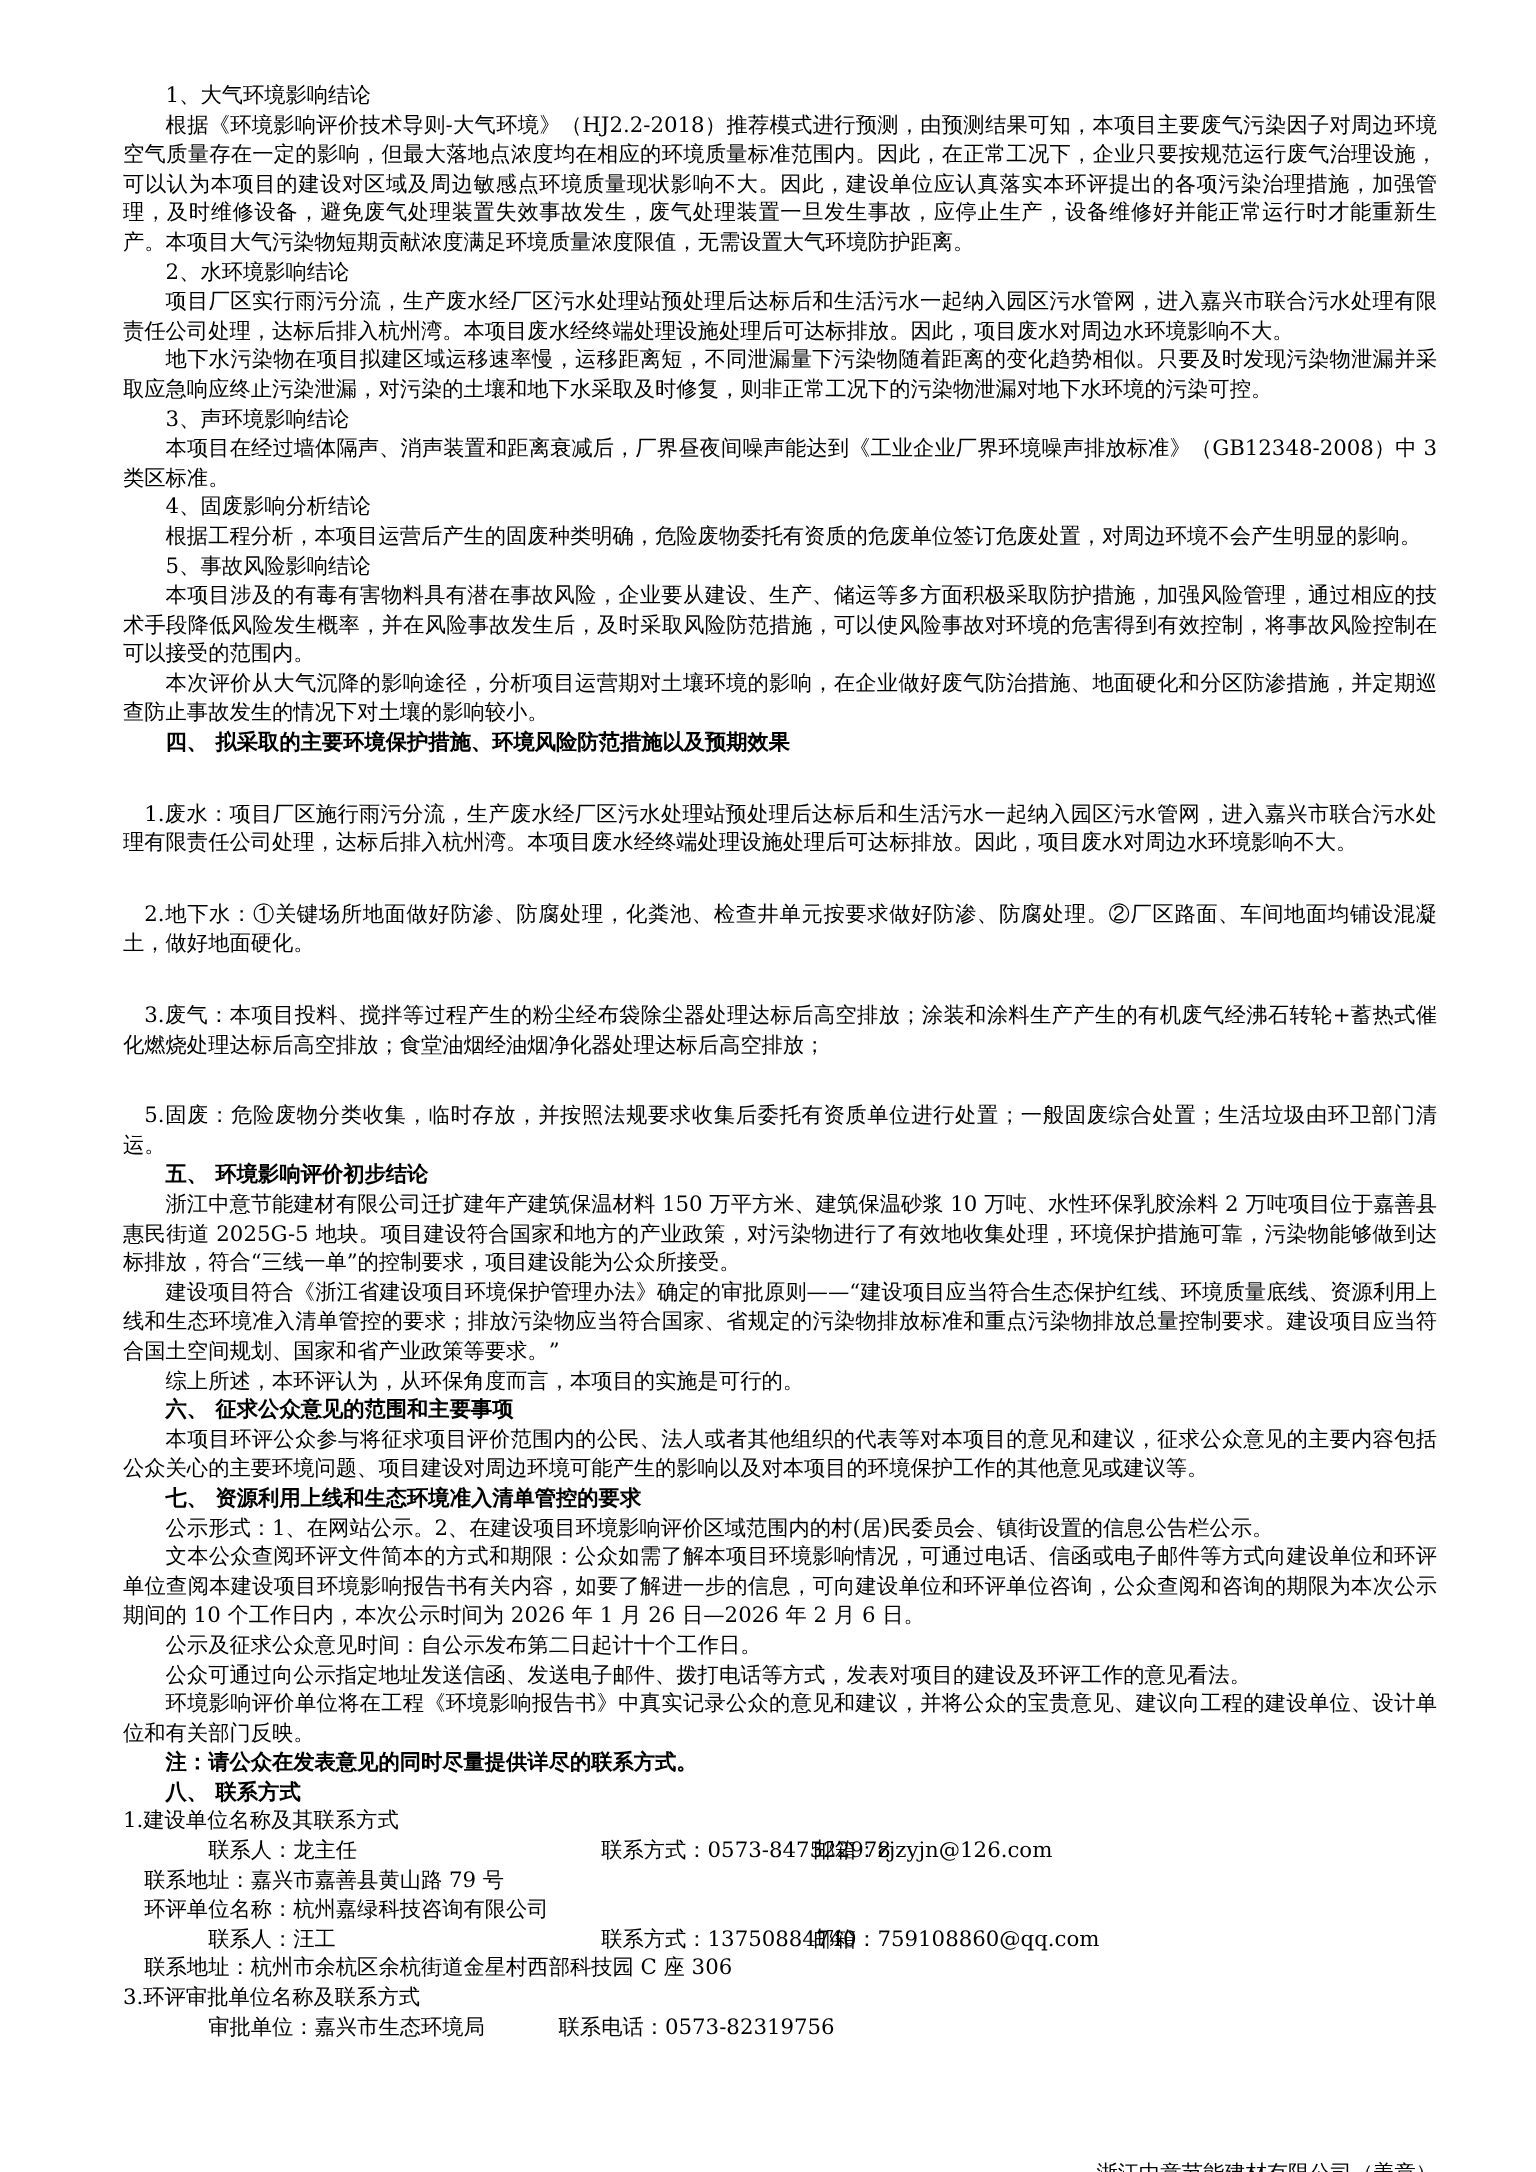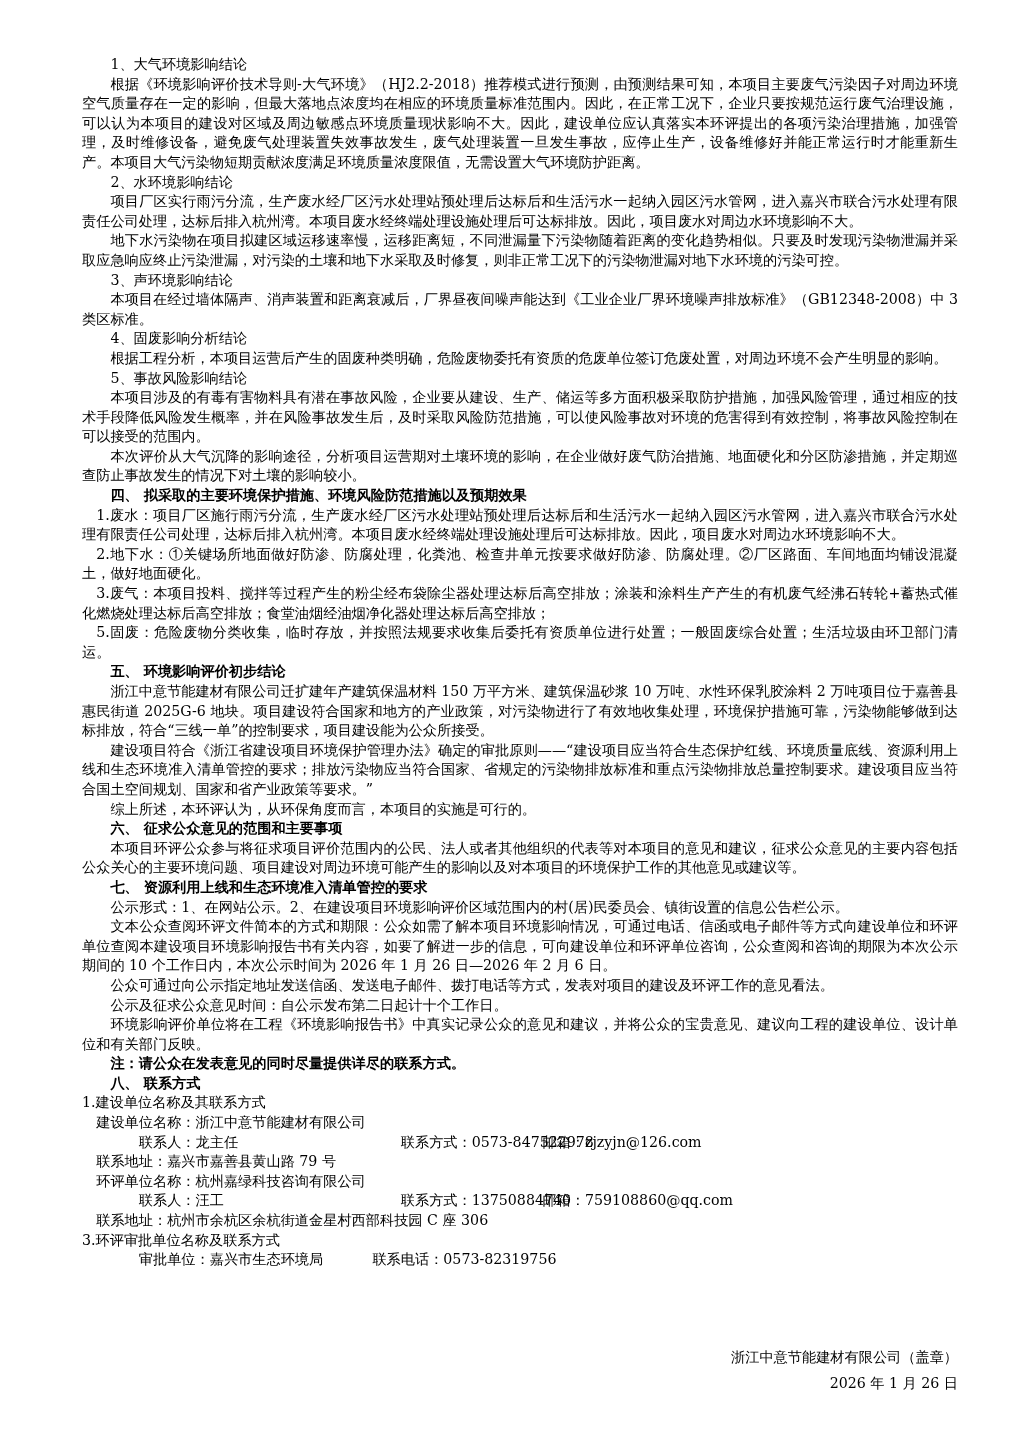--- a/index.html
+++ b/index.html
@@ -40,20 +40,21 @@
     text-indent: 2em;
     font-weight: normal;
   }
   
   .body-par {
     text-indent: 2em;
   }
   
   .item-par {
     text-indent: 1em;
+    margin-top: 28px;
   }
   .item-par0 {
     text-indent: 0;
   }
   
   .section-head {
     font-weight: bold;
     text-indent: 2em;
   }
   .note-bold {
@@ -100,40 +101,39 @@
 
     <p class="body-par">本次评价从大气沉降的影响途径，分析项目运营期对土壤环境的影响，在企业做好废气防治措施、地面硬化和分区防渗措施，并定期巡查防止事故发生的情况下对土壤的影响较小。</p>
 
     <p class="section-head">四、 拟采取的主要环境保护措施、环境风险防范措施以及预期效果</p>
     <p class="item-par">1.废水：项目厂区施行雨污分流，生产废水经厂区污水处理站预处理后达标后和生活污水一起纳入园区污水管网，进入嘉兴市联合污水处理有限责任公司处理，达标后排入杭州湾。本项目废水经终端处理设施处理后可达标排放。因此，项目废水对周边水环境影响不大。</p>
     <p class="item-par">2.地下水：①关键场所地面做好防渗、防腐处理，化粪池、检查井单元按要求做好防渗、防腐处理。②厂区路面、车间地面均铺设混凝土，做好地面硬化。</p>
     <p class="item-par">3.废气：本项目投料、搅拌等过程产生的粉尘经布袋除尘器处理达标后高空排放；涂装和涂料生产产生的有机废气经沸石转轮+蓄热式催化燃烧处理达标后高空排放；食堂油烟经油烟净化器处理达标后高空排放；</p>
     <p class="item-par">5.固废：危险废物分类收集，临时存放，并按照法规要求收集后委托有资质单位进行处置；一般固废综合处置；生活垃圾由环卫部门清运。</p>
 
     <p class="section-head">五、 环境影响评价初步结论</p>
-    <p class="body-par">浙江中意节能建材有限公司迁扩建年产建筑保温材料 150 万平方米、建筑保温砂浆 10 万吨、水性环保乳胶涂料 2 万吨项目位于嘉善县惠民街道 2025G-6 地块。项目建设符合国家和地方的产业政策，对污染物进行了有效地收集处理，环境保护措施可靠，污染物能够做到达标排放，符合“三线一单”的控制要求，项目建设能为公众所接受。</p>
+    <p class="body-par">浙江中意节能建材有限公司迁扩建年产建筑保温材料 150 万平方米、建筑保温砂浆 10 万吨、水性环保乳胶涂料 2 万吨项目位于嘉善县惠民街道 2025G-5 地块。项目建设符合国家和地方的产业政策，对污染物进行了有效地收集处理，环境保护措施可靠，污染物能够做到达标排放，符合“三线一单”的控制要求，项目建设能为公众所接受。</p>
     <p class="body-par">建设项目符合《浙江省建设项目环境保护管理办法》确定的审批原则——“建设项目应当符合生态保护红线、环境质量底线、资源利用上线和生态环境准入清单管控的要求；排放污染物应当符合国家、省规定的污染物排放标准和重点污染物排放总量控制要求。建设项目应当符合国土空间规划、国家和省产业政策等要求。”</p>
     <p class="body-par">综上所述，本环评认为，从环保角度而言，本项目的实施是可行的。</p>
 
     <p class="section-head">六、 征求公众意见的范围和主要事项</p>
     <p class="body-par">本项目环评公众参与将征求项目评价范围内的公民、法人或者其他组织的代表等对本项目的意见和建议，征求公众意见的主要内容包括公众关心的主要环境问题、项目建设对周边环境可能产生的影响以及对本项目的环境保护工作的其他意见或建议等。</p>
 
     <p class="section-head">七、 资源利用上线和生态环境准入清单管控的要求</p>
     <p class="body-par">公示形式：1、在网站公示。2、在建设项目环境影响评价区域范围内的村(居)民委员会、镇街设置的信息公告栏公示。</p>
     <p class="body-par">文本公众查阅环评文件简本的方式和期限：公众如需了解本项目环境影响情况，可通过电话、信函或电子邮件等方式向建设单位和环评单位查阅本建设项目环境影响报告书有关内容，如要了解进一步的信息，可向建设单位和环评单位咨询，公众查阅和咨询的期限为本次公示期间的 10 个工作日内，本次公示时间为 2026 年 1 月 26 日—2026 年 2 月 6 日。</p>
+    <p class="body-par">公示及征求公众意见时间：自公示发布第二日起计十个工作日。</p>
     <p class="body-par">公众可通过向公示指定地址发送信函、发送电子邮件、拨打电话等方式，发表对项目的建设及环评工作的意见看法。</p>
-    <p class="body-par">公示及征求公众意见时间：自公示发布第二日起计十个工作日。</p>
     <p class="body-par">环境影响评价单位将在工程《环境影响报告书》中真实记录公众的意见和建议，并将公众的宝贵意见、建议向工程的建设单位、设计单位和有关部门反映。</p>
 
     <p class="note-bold">注：请公众在发表意见的同时尽量提供详尽的联系方式。</p>
 
     <p class="section-head">八、 联系方式</p>
 
     <p class="item-par0">1.建设单位名称及其联系方式</p>
-    <p class="contact-sub">建设单位名称：浙江中意节能建材有限公司</p>
     <p class="contact-line">
       <span class="col-a">联系人：龙主任</span><span class="col-b">联系方式：0573-847522978</span><span>邮箱：zjzyjn@126.com</span>
     </p>
     <p class="contact-sub">联系地址：嘉兴市嘉善县黄山路 79 号</p>
 
     <p class="contact-sub">环评单位名称：杭州嘉绿科技咨询有限公司</p>
     <p class="contact-line">
       <span class="col-a">联系人：汪工</span><span class="col-b">联系方式：13750884740</span><span>邮箱：759108860@qq.com</span>
     </p>
     <p class="contact-sub">联系地址：杭州市余杭区余杭街道金星村西部科技园 C 座 306</p>

